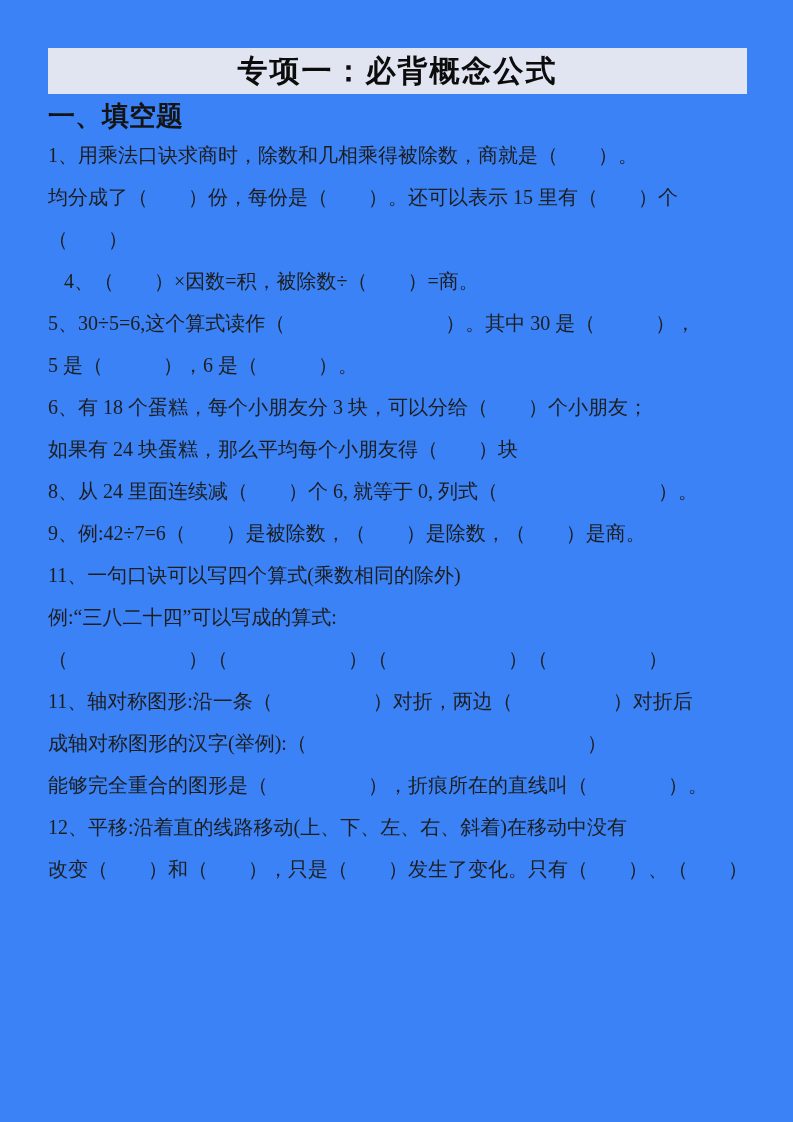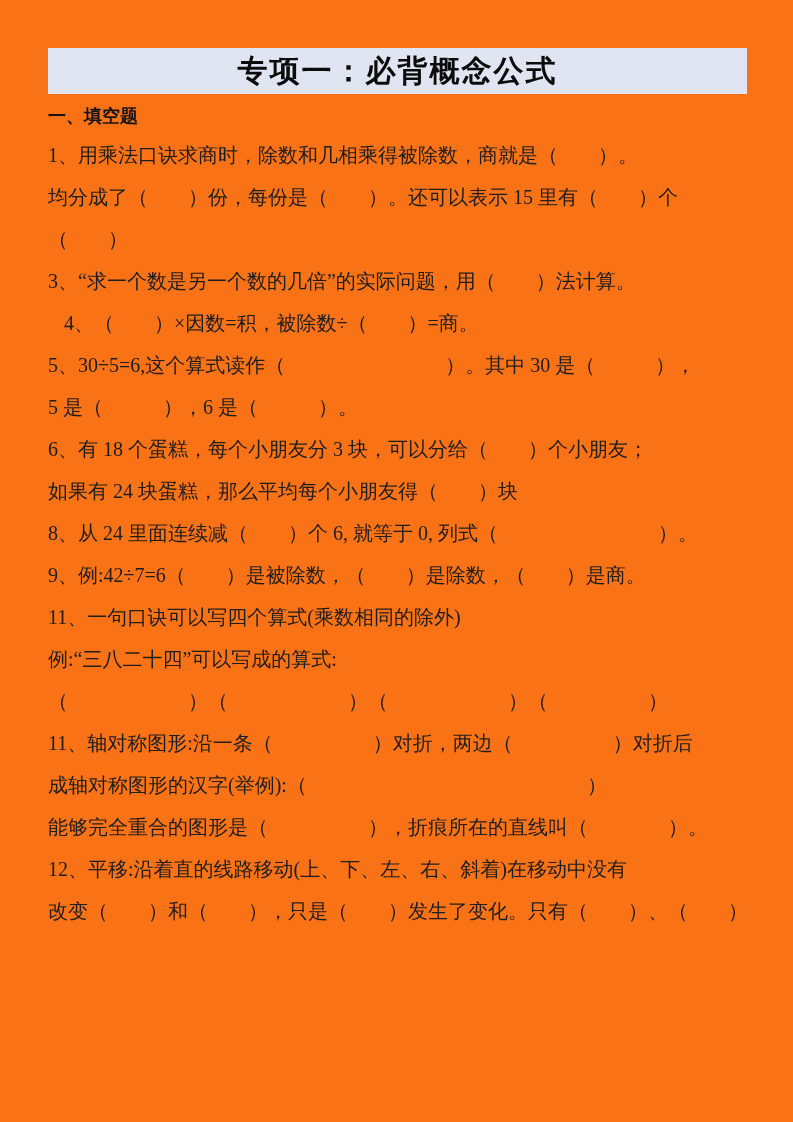--- a/index.html
+++ b/index.html
@@ -5,21 +5,21 @@
   html, body {
     margin: 0;
     padding: 0;
     background: #ffffff;
   }
   .page {
     position: relative;
     width: 793px;
     height: 1122px;
     box-sizing: border-box;
-    background: #f97316;
+    background: #3b82f6;
     padding: 48px 46px 0 48px;
     overflow: hidden;
     font-family: "Liberation Serif", "DejaVu Serif", serif;
   }
   .banner {
     height: 46px;
     background: #e1e5f1;
     display: flex;
     align-items: center;
     justify-content: center;
@@ -28,21 +28,21 @@
     margin: 0;
     font-size: 30px;
     font-weight: bold;
     color: #0c0c0c;
     letter-spacing: 2px;
     font-family: "Liberation Serif", "DejaVu Serif", serif;
     white-space: nowrap;
   }
   .section-heading {
     margin: 9px 0 0 0;
-    font-size: 18px;
+    font-size: 27px;
     line-height: 26px;
     font-weight: bold;
     color: #141414;
     font-family: "Liberation Sans", "DejaVu Sans", sans-serif;
   }
   .question-block {
     margin: 0;
   }
   .q-line {
     font-size: 20px;
@@ -71,23 +71,20 @@
 
     <div class="question-block">
       <div class="q-line" style="color: rgb(29, 29, 29);">1、用乘法口诀求商时，除数和几相乘得被除数，商就是（　　）。</div>
     </div>
 
     <div class="question-block">
       <div class="q-line" style="color: rgb(29, 29, 29);">均分成了（　　）份，每份是（　　）。还可以表示 15 里有（　　）个</div>
       <div class="q-line" style="color: rgb(29, 29, 29);">（　　）</div>
     </div>
 
-    <div class="question-block">
-      <div class="q-line" style="color: rgb(29, 29, 29);">3、“求一个数是另一个数的几倍”的实际问题，用（　　）法计算。</div>
-    </div>
 
     <div class="question-block">
       <div class="q-line" style="color: rgb(29, 29, 29); margin-left: 16px;">4、（　　）×因数=积，被除数÷（　　）=商。</div>
     </div>
 
     <div class="question-block">
       <div class="q-line" style="color: rgb(29, 29, 29);">5、30÷5=6,这个算式读作（　　　　　　　　）。其中 30 是（　　　），</div>
       <div class="q-line" style="color: rgb(29, 29, 29);">5 是（　　　），6 是（　　　）。</div>
     </div>
 

